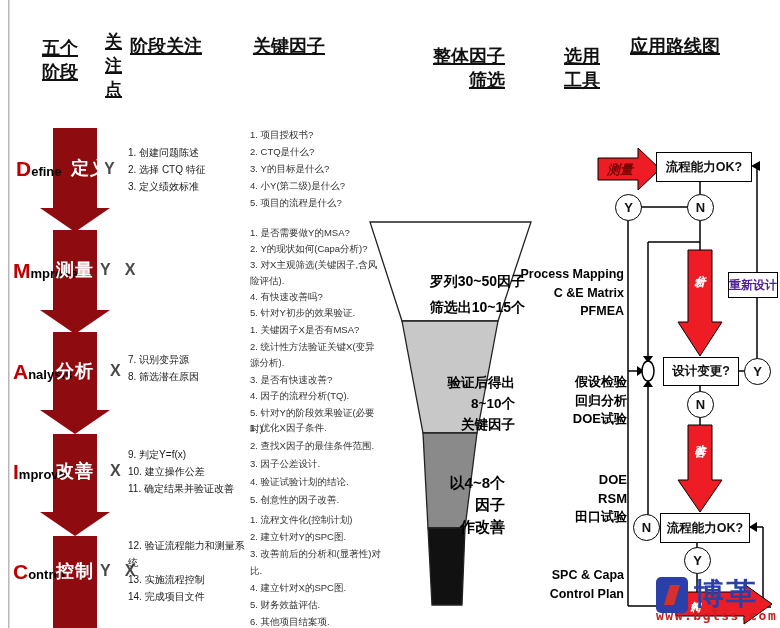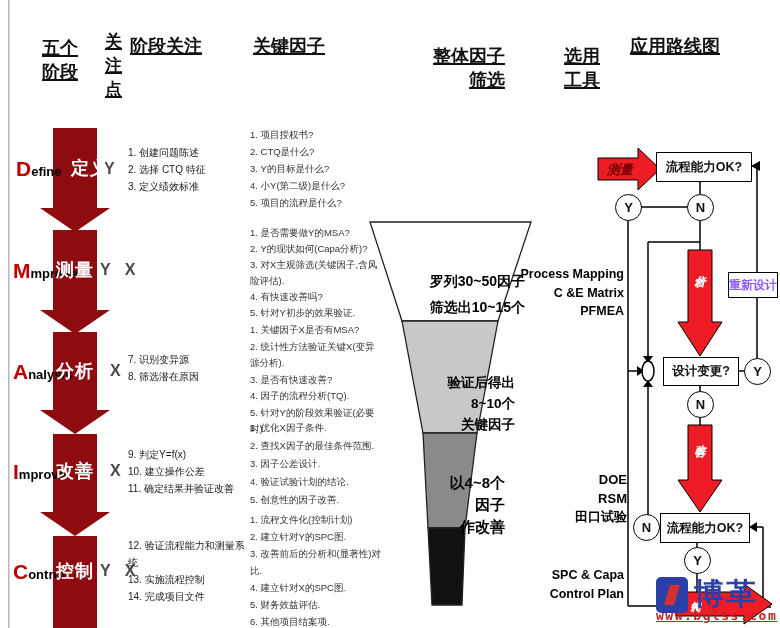--- a/index.html
+++ b/index.html
@@ -28,21 +28,21 @@
   .fcirc{width:25px;height:25px;border:1.6px solid #000;border-radius:50%;background:#fff;
          display:flex;align-items:center;justify-content:center;font-weight:bold;
          font-size:13px;z-index:4;}
   .varrtext{writing-mode:vertical-rl;text-orientation:upright;color:#fff;font-weight:bold;
             font-style:italic;font-size:11px;line-height:11px;z-index:3;letter-spacing:1px;}
   .svglayer{position:absolute;left:0;top:0;z-index:1;}
   .txt{z-index:2;}
   
   .wm-brand{font-size:30px;font-weight:bold;z-index:6;letter-spacing:2px;font-family:Liberation Mono, monospace;}
   .wm-url{font-family:"DejaVu Sans Mono","Liberation Mono",monospace;font-size:13px;
-          font-weight:bold;z-index:6;letter-spacing:1.5px;text-decoration:underline;}
+          font-weight:bold;z-index:6;letter-spacing:1.5px;}
   .wm-logo{width:32px;height:36px;border-radius:5px;z-index:5;}
 </style>
 </head>
 <body>
 
 <div id="stage">
 
   <svg class="svglayer" width="780" height="628" viewBox="0 0 780 628">
 
     <g>
@@ -188,29 +188,32 @@
   <div class="abs funtext pre ctr" style="left:395px;top:448px;width:110px;font-size:15px;line-height:22px;">以4~8个
 因子
 作改善</div>
   <div class="abs funtext pre ctr" style="left:397px;top:537px;width:100px;font-size:12px;line-height:22px;color:#fff;">控制
 3~6
 因子</div>
 
   <div class="abs tools pre ctr txt" style="left:512px;top:241px;">Process Mapping
 C &amp;E Matrix
 PFMEA</div>
+  <div class="abs tools pre ctr txt" style="left:515px;top:349px;font-size:13px;">假设检验
+回归分析
+DOE试验</div>
   <div class="abs tools pre ctr txt" style="left:515px;top:447px;font-size:13px;">DOE
 RSM
 田口试验</div>
   <div class="abs tools pre ctr txt" style="left:512px;top:542px;">SPC &amp; Capa
 Control Plan</div>
 
   <div class="abs txt" style="left:600px;top:161px;width:40px;text-align:center;color:#7a0505;font-weight:bold;font-style:italic;font-size:13px;">测量</div>
   <div class="abs fbox" style="left:656px;top:152px;width:94px;height:28px;">流程能力OK?</div>
-  <div class="abs fbox" style="left:728px;top:272px;width:48px;height:24px;color:#8b5cf6;font-size:12px;">重新设计</div>
+  <div class="abs fbox" style="left:728px;top:272px;width:48px;height:24px;color:#4c1d95;font-size:12px;">重新设计</div>
   <div class="abs varrtext" style="left:694px;top:266px;">分析</div>
   <div class="abs fbox" style="left:663px;top:357px;width:74px;height:27px;">设计变更?</div>
   <div class="abs varrtext" style="left:694px;top:436px;">改善</div>
   <div class="abs fbox" style="left:660px;top:513px;width:88px;height:28px;">流程能力OK?</div>
   <div class="abs varrtext" style="left:690px;top:593px;font-size:10px;line-height:10px;">控制</div>
 
   <div class="abs fcirc" style="left:615px;top:194px;">Y</div>
   <div class="abs fcirc" style="left:687px;top:194px;">N</div>
   <div class="abs fcirc" style="left:744px;top:358px;">Y</div>
   <div class="abs fcirc" style="left:687px;top:391px;">N</div>

